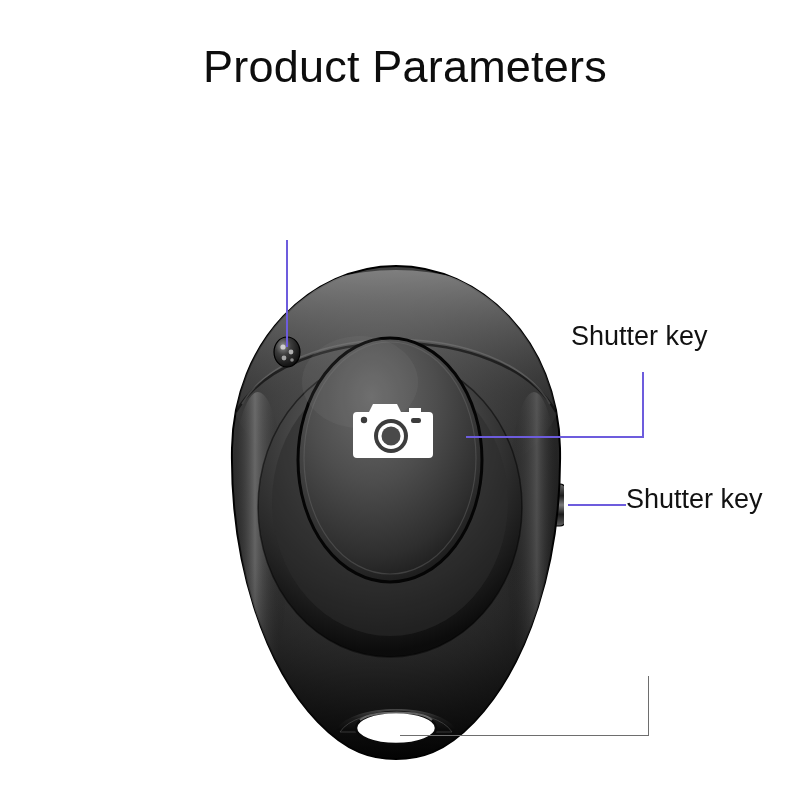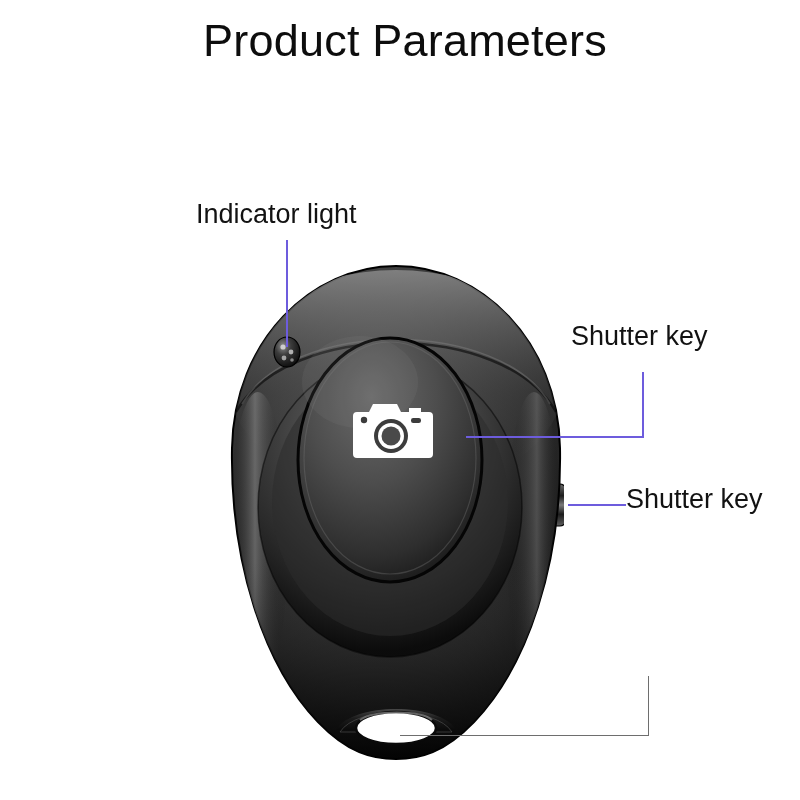--- a/index.html
+++ b/index.html
@@ -14,21 +14,21 @@
     background: #ffffff;
     overflow: hidden;
     font-family: "Liberation Sans", sans-serif;
     -webkit-font-smoothing: antialiased;
   }
 
   
   #page-title {
     position: absolute;
     left: 0;
-    top: 16px;
+    top: 42px;
     width: 800px;
     text-align: center;
     font-size: 45px;
     font-weight: 400;
     letter-spacing: 0.2px;
     color: #0d0d0d;
     line-height: 1.1;
     padding-left: 10px;
     box-sizing: border-box;
   }
@@ -263,20 +263,19 @@
   <div class="leader purple" id="leader-indicator-v"></div>
 
   <div class="leader purple" id="leader-shutter-top-v"></div>
   <div class="leader purple" id="leader-shutter-top-h"></div>
 
   <div class="leader purple" id="leader-shutter-side-h"></div>
 
   <div class="leader gray" id="leader-lanyard-v"></div>
   <div class="leader gray" id="leader-lanyard-h"></div>
 
-  <div class="callout-label" id="label-indicator-light">Indicator light</div>
 
   <div class="callout-label" id="label-shutter-key-top">Shutter key</div>
 
   <div class="callout-label" id="label-shutter-key-side">Shutter key</div>
 
 
 </div>
 
 </body></html>

